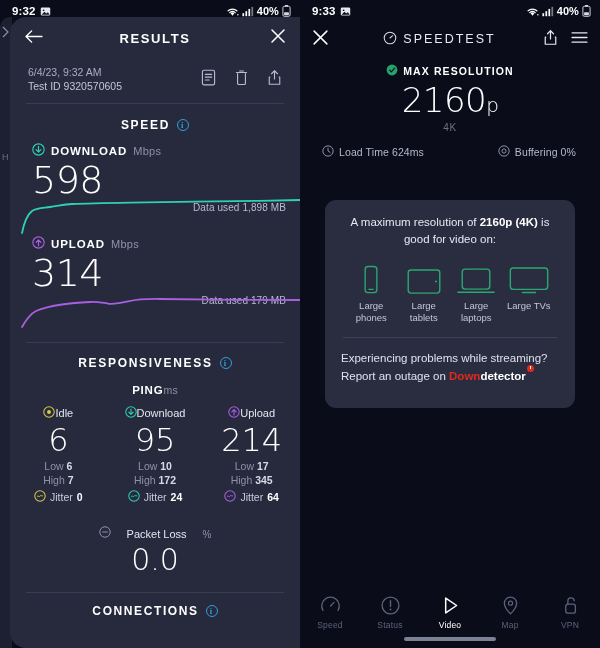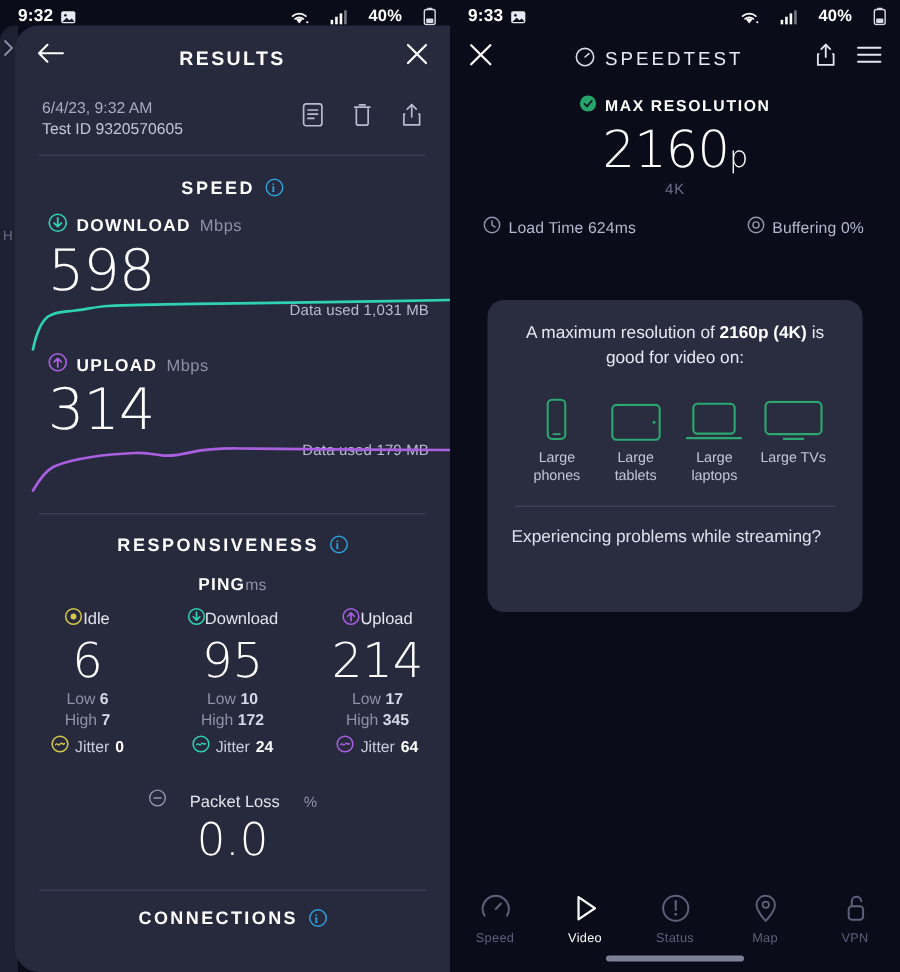--- a/index.html
+++ b/index.html
@@ -18,21 +18,21 @@
   .panel-right { background:#0b0c1a; }
 
   
   .statusbar {
     position:relative; height:22px; width:100%;
     display:flex; align-items:center; justify-content:space-between;
     padding:0 9px 0 12px; color:#ffffff; font-size:11.5px; font-weight:bold;
     letter-spacing:0.1px; z-index:40;
   }
   .sb-left { display:flex; align-items:center; gap:5px; }
-  .sb-right { display:flex; align-items:center; gap:14px; }
+  .sb-right { display:flex; align-items:center; gap:3px; }
   .sb-pct { font-size:11px; font-weight:bold; }
   .glyph { display:inline-block; line-height:0; }
 
   
   .results-card {
     position:absolute; left:10px; top:17px; width:290px; height:631px;
     background:#272a3d;
     border-top-left-radius:16px;
     border-bottom-left-radius:16px;
     overflow:hidden; z-index:20;
@@ -327,21 +327,21 @@
           <span>
             <svg width="13" height="13" viewBox="0 0 14 14">
               <circle cx="7" cy="7" r="6.1" stroke="#2fd1b4" stroke-width="1.2" fill="none"></circle>
               <path d="M7 3.6 V9.6 M4.4 7.2 L7 9.8 L9.6 7.2" stroke="#2fd1b4" stroke-width="1.3" fill="none" stroke-linecap="round" stroke-linejoin="round"></path>
             </svg>
           </span>
           <span class="lbl" style="color:#ffffff">DOWNLOAD</span>
           <span class="unit">Mbps</span>
         </div>
         <div class="speed-value">598</div>
-        <div class="data-used" style="top:60px">Data used 1,031 MB</div>
+        <div class="data-used" style="top:60px">Data used 1,898 MB</div>
         <svg class="spark" style="top:47px" viewBox="0 0 290 46" preserveAspectRatio="none">
           <path d="M12,44 C14,34 17,26 22,22 C28,18 34,19 40,18 C48,17 54,15.5 62,15 C78,14.3 96,14 120,13.6 C160,13 210,12.4 250,11.8 C268,11.5 282,11.2 290,11" stroke="#2fd1b4" stroke-width="1.8" fill="none" stroke-linecap="round" stroke-linejoin="round"></path>
         </svg>
       </div>
 
       <div class="speed-block">
         <div class="speed-label">
           <span>
             <svg width="13" height="13" viewBox="0 0 14 14">
               <circle cx="7" cy="7" r="6.1" stroke="#a85fe0" stroke-width="1.2" fill="none"></circle>
@@ -625,51 +625,54 @@
             </svg>
           </div>
           <div class="device-lbl">Large TVs</div>
         </div>
       </div>
 
       <div class="vcard-div"></div>
 
       <div class="vcard-foot">
         <div class="l1">Experiencing problems while streaming?</div>
+        <div class="l2">
+          <span>Report an outage on </span><span class="dd-down">Down</span><span class="dd-det">detector</span><span class="dd-dot"></span>
+        </div>
       </div>
     </div>
 
     <div class="tabbar">
       <div class="tab">
         <div class="tab-ico">
           <svg width="21" height="21" viewBox="0 0 24 24">
             <path d="M3.4 17.6 A10 10 0 1 1 20.6 17.6" stroke="#5d617a" stroke-width="1.5" fill="none" stroke-linecap="round"></path>
             <path d="M12 12.6 L16 8.4" stroke="#5d617a" stroke-width="1.5" stroke-linecap="round"></path>
           </svg>
         </div>
         <div class="tab-lbl">Speed</div>
       </div>
-      <div class="tab active">
-        <div class="tab-ico">
-          <svg width="21" height="21" viewBox="0 0 24 24">
-            <path d="M6.5 3.5 L19 12 L6.5 20.5 Z" stroke="#ffffff" stroke-width="1.7" fill="none" stroke-linejoin="round"></path>
-          </svg>
-        </div>
-        <div class="tab-lbl">Video</div>
-      </div>
       <div class="tab">
         <div class="tab-ico">
           <svg width="21" height="21" viewBox="0 0 24 24">
             <circle cx="12" cy="12" r="9.6" stroke="#5d617a" stroke-width="1.5" fill="none"></circle>
             <path d="M12 6.6 V13.2" stroke="#5d617a" stroke-width="1.6" stroke-linecap="round"></path>
             <circle cx="12" cy="16.6" r="1.05" fill="#5d617a"></circle>
           </svg>
         </div>
         <div class="tab-lbl">Status</div>
       </div>
+      <div class="tab active">
+        <div class="tab-ico">
+          <svg width="21" height="21" viewBox="0 0 24 24">
+            <path d="M6.5 3.5 L19 12 L6.5 20.5 Z" stroke="#ffffff" stroke-width="1.7" fill="none" stroke-linejoin="round"></path>
+          </svg>
+        </div>
+        <div class="tab-lbl">Video</div>
+      </div>
       <div class="tab">
         <div class="tab-ico">
           <svg width="21" height="21" viewBox="0 0 24 24">
             <path d="M12 2.4 C8.1 2.4 5 5.5 5 9.4 C5 14.6 12 21.6 12 21.6 C12 21.6 19 14.6 19 9.4 C19 5.5 15.9 2.4 12 2.4 Z" stroke="#5d617a" stroke-width="1.5" fill="none" stroke-linejoin="round"></path>
             <circle cx="12" cy="9.3" r="2.4" stroke="#5d617a" stroke-width="1.4" fill="none"></circle>
           </svg>
         </div>
         <div class="tab-lbl">Map</div>
       </div>
       <div class="tab">

